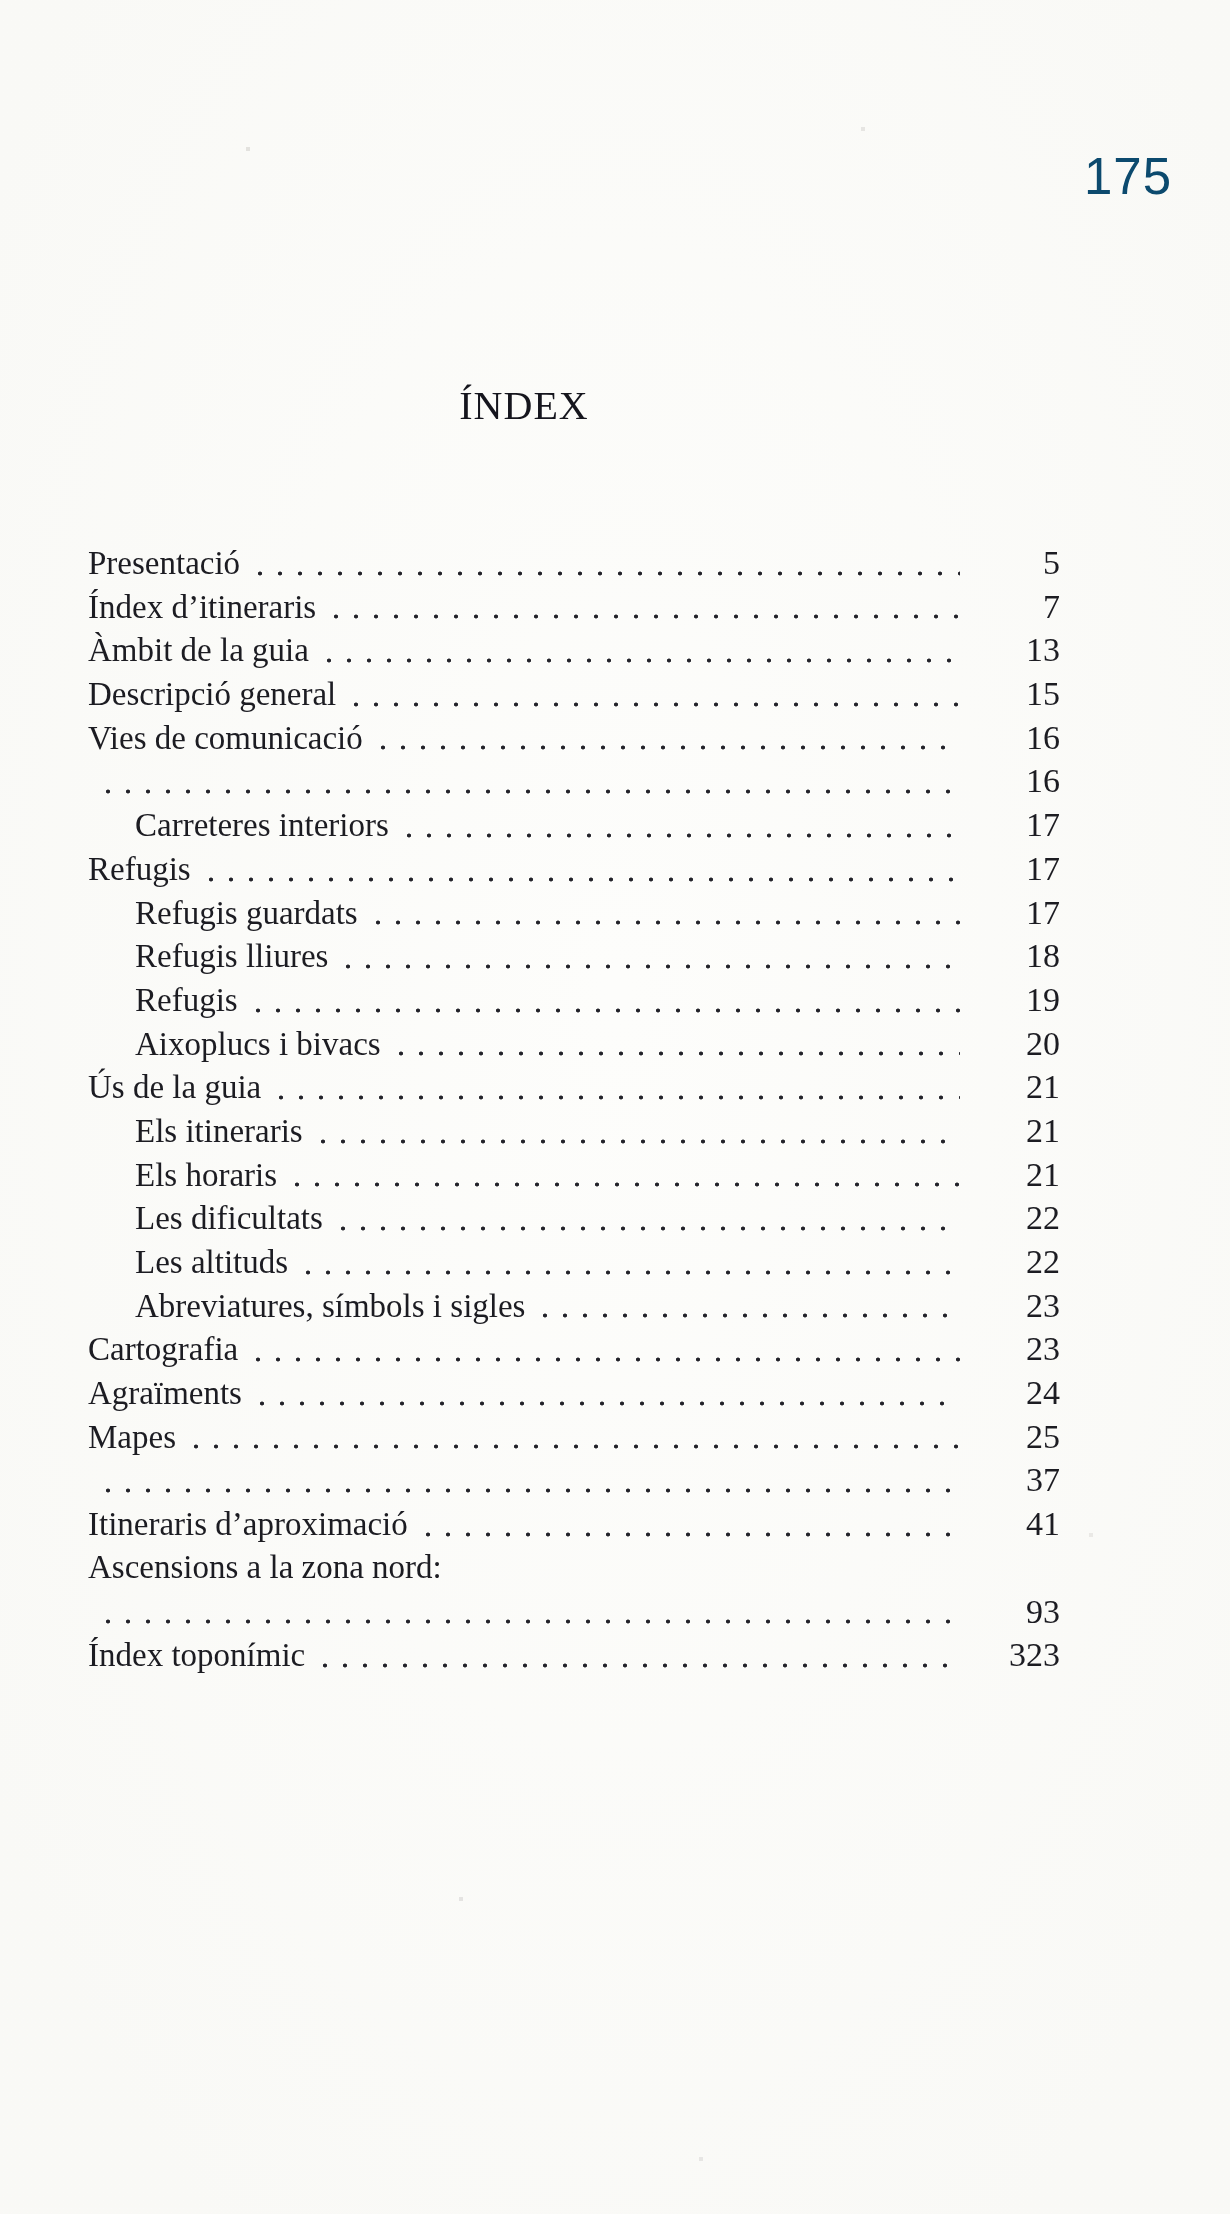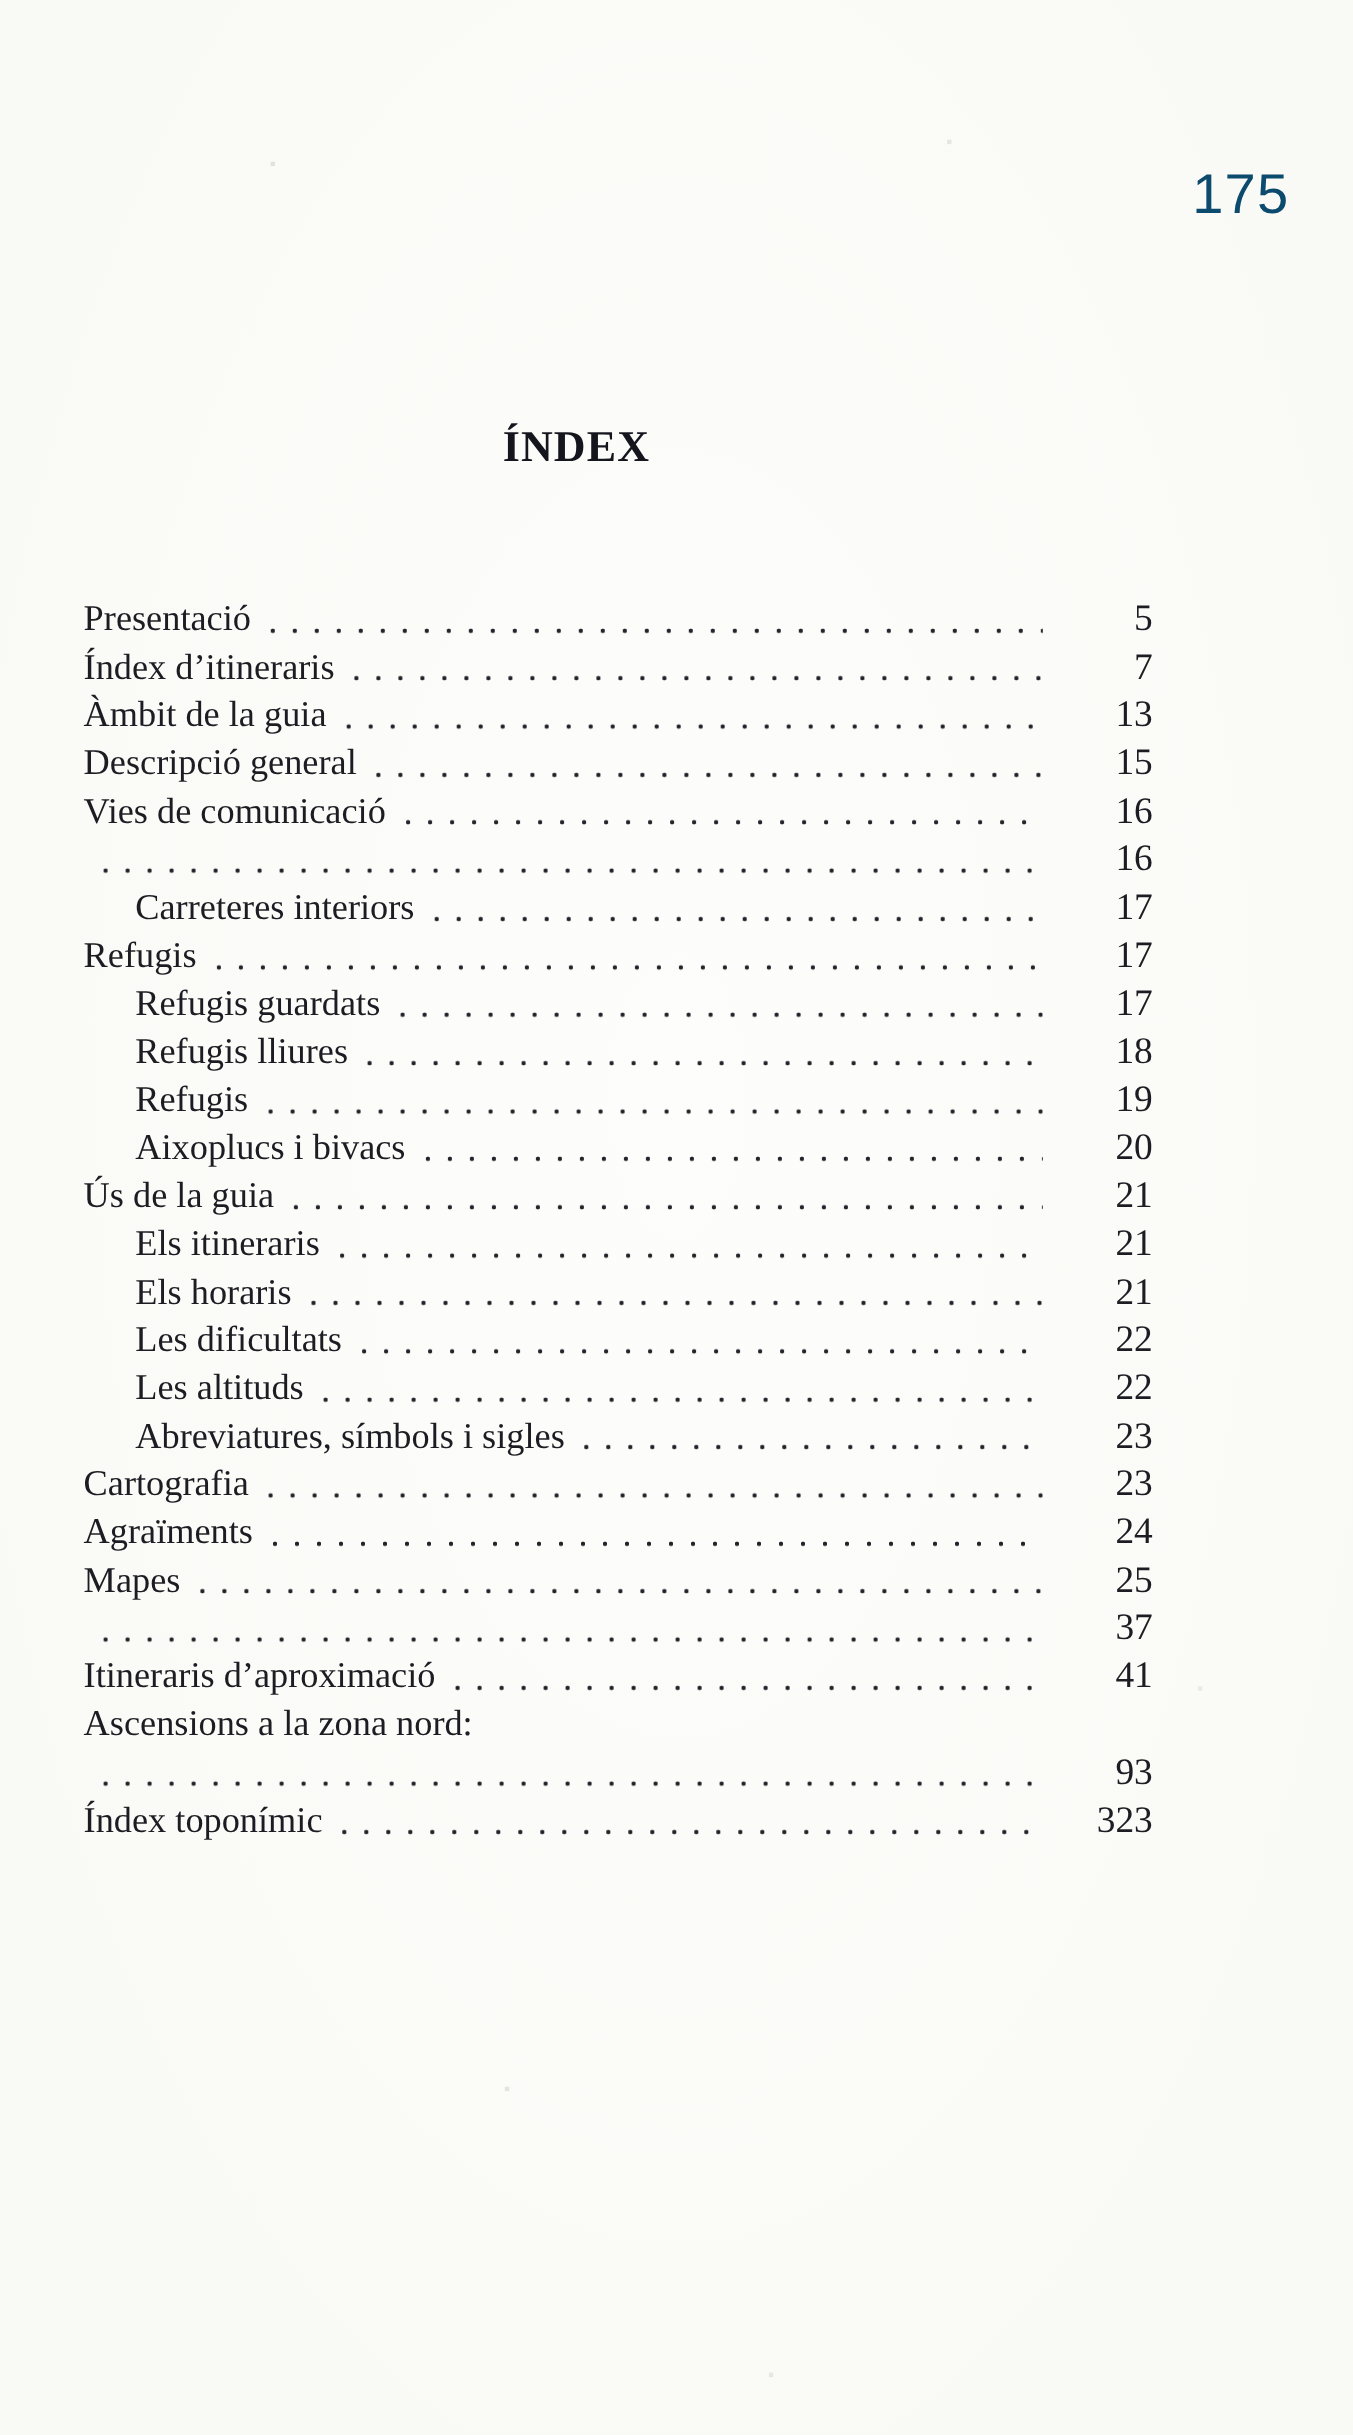--- a/index.html
+++ b/index.html
@@ -33,29 +33,29 @@
     line-height: 1;
     letter-spacing: 1px;
     color: #0c4a6e;
   }
   .title {
     position: absolute;
     top: 355px;
     left: 0;
     width: 1048px;
     text-align: center;
-    font-weight: bold;
+    font-weight: normal;
     font-size: 40px;
     letter-spacing: 1px;
     color: #15151d;
   }
   .toc {
     position: absolute;
     top: 541px;
-    left: 76px;
+    left: 88px;
     width: 972px;
   }
   .toc-row {
     display: flex;
     align-items: baseline;
     height: 43.7px;
     line-height: 43.7px;
     font-size: 33px;
     white-space: nowrap;
   }

